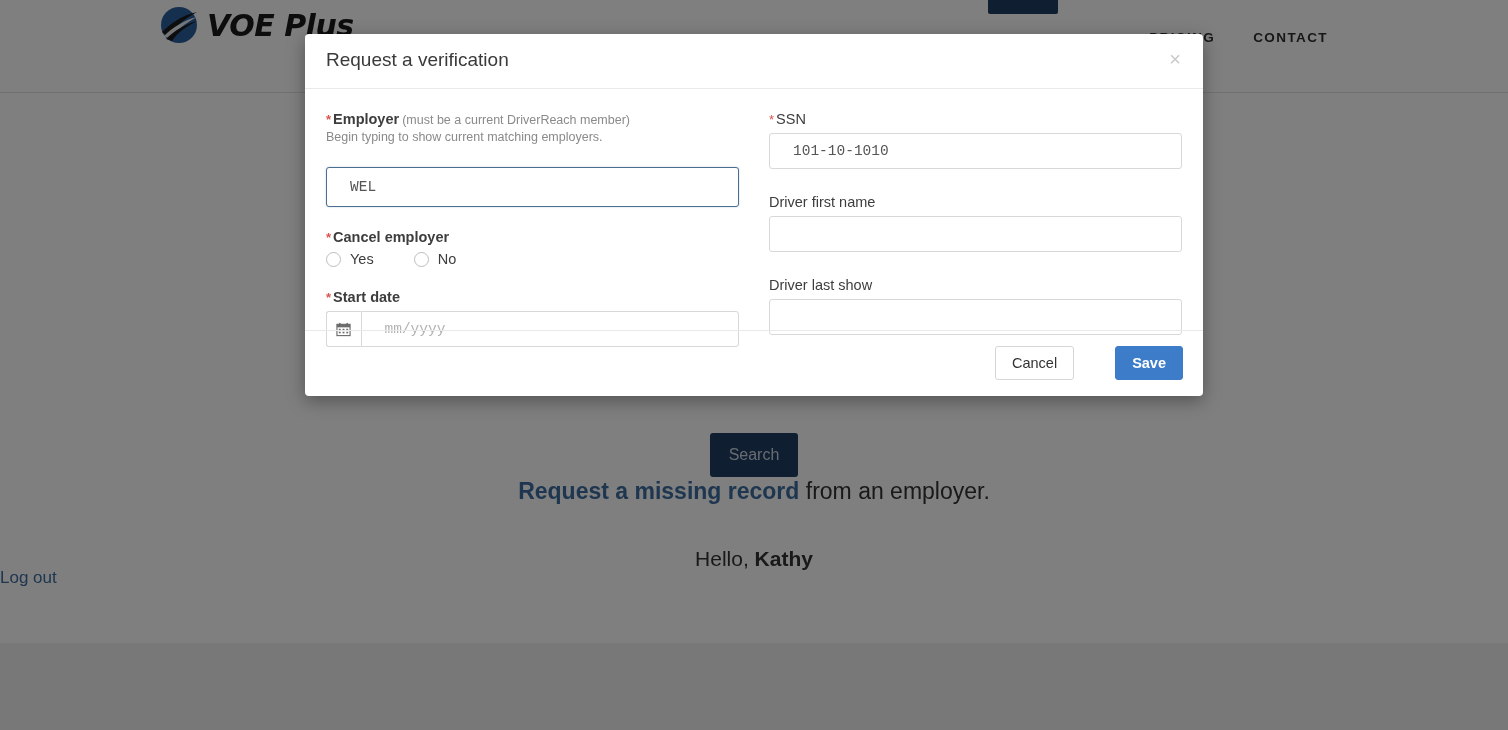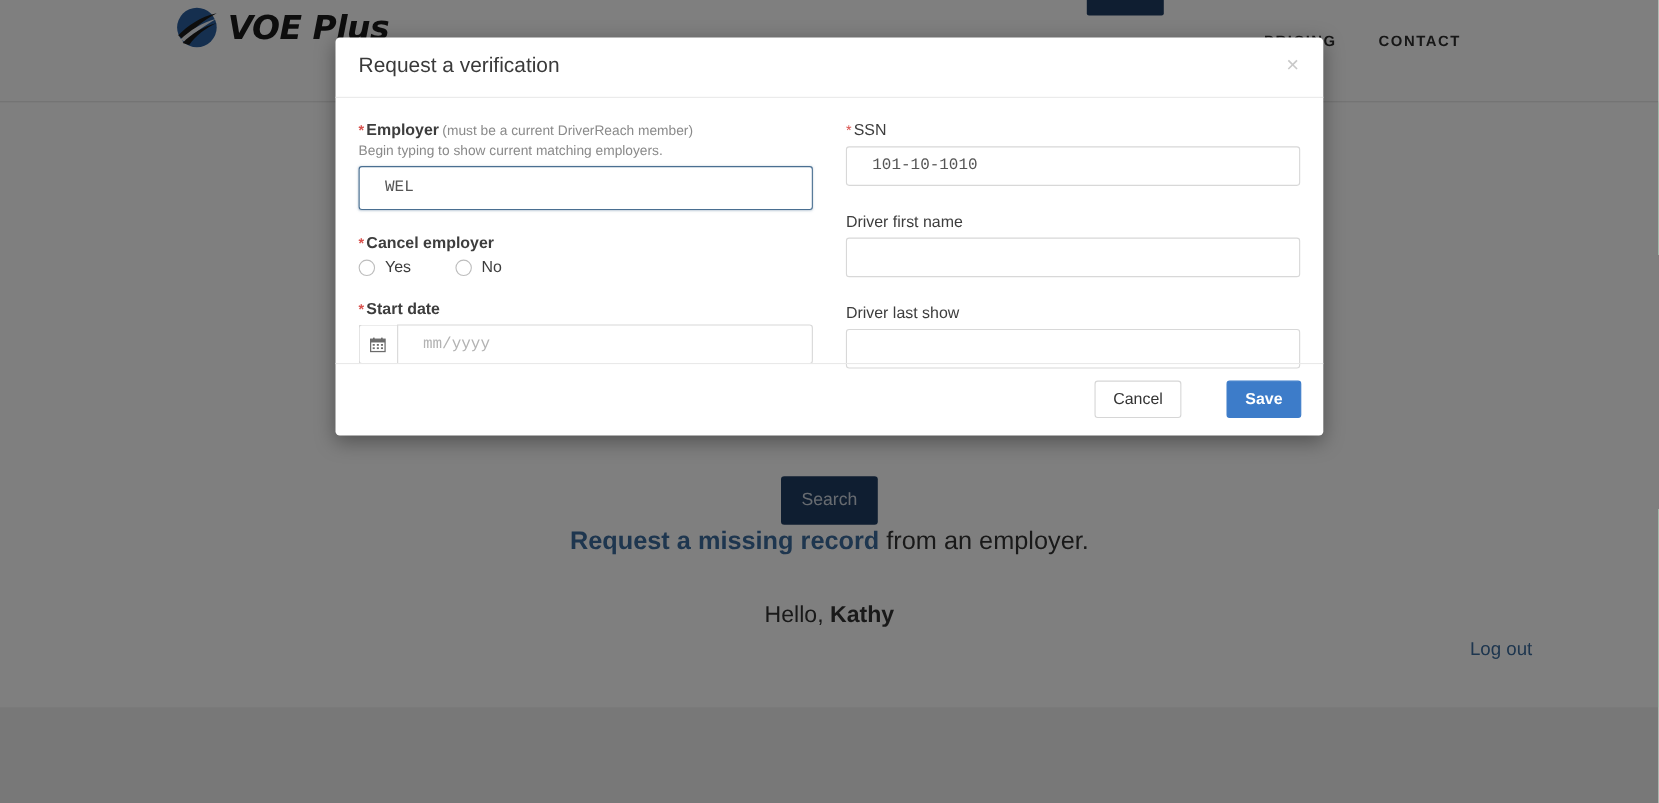--- a/index.html
+++ b/index.html
@@ -117,24 +117,24 @@
     left: 0;
     width: 1508px;
     text-align: center;
     font-size: 21px;
     color: #333333;
   }
   .greeting b { font-weight: 700; }
 
   .logout-line {
     position: absolute;
-    top: 580px;
+    top: 568px;
     left: 0;
     width: 1393px;
-    text-align: right;
+    text-align: left;
     font-size: 17px;
   }
   .logout-link {
     color: #3d6d9e;
     cursor: pointer;
   }
 
   .site-footer {
     position: absolute;
     left: 0;
@@ -228,21 +228,21 @@
   .label-hint {
     font-weight: 400;
     font-size: 12.5px;
     color: #8a8a8a;
     margin-left: 3px;
   }
   .sublabel {
     font-size: 12.5px;
     color: #8a8a8a;
     margin-top: -3px;
-    margin-bottom: 7px;
+    margin-bottom: 23px;
     display: block;
   }
 
   .input {
     width: 100%;
     height: 36px;
     box-sizing: border-box;
     border: 1px solid #d8d8d8;
     border-radius: 3px;
     padding: 0 23px;

